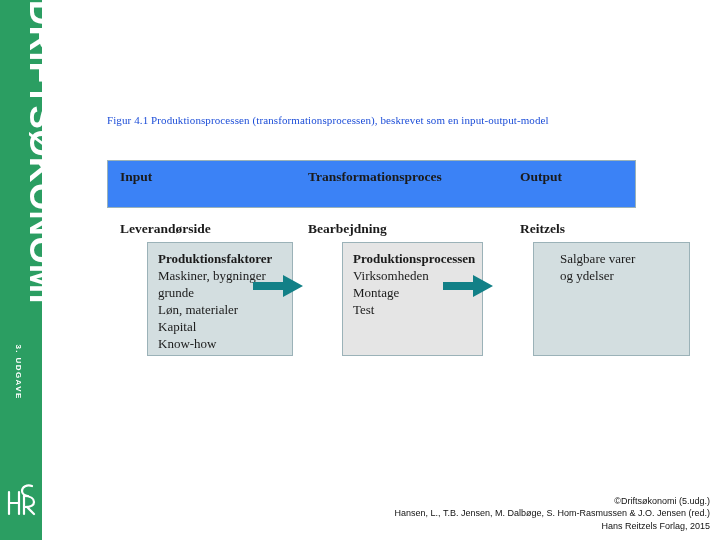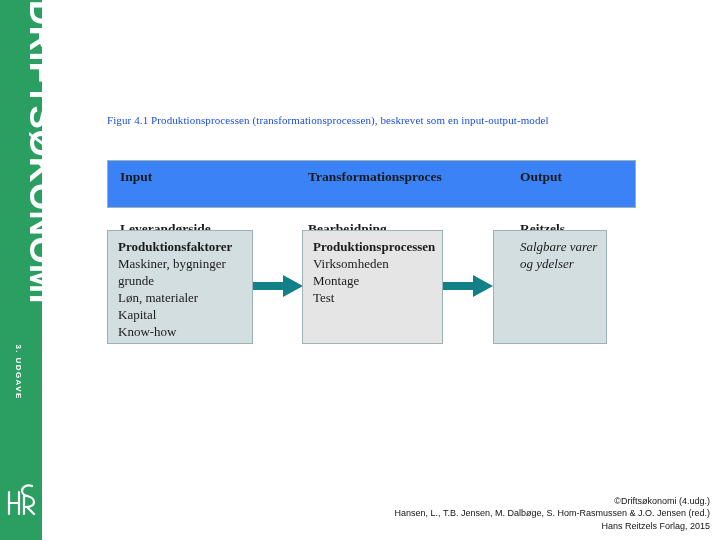--- a/index.html
+++ b/index.html
@@ -70,28 +70,29 @@
     color:#1b1b1b;
   }
   .hdr-col .l1{font-weight:bold;font-size:13.5px;line-height:17px;}
   .hdr-col .l2{font-weight:bold;font-size:13.5px;line-height:17px;margin-top:35px;}
   .hdr-c0{left:12px;}
   .hdr-c1{left:200px;}
   .hdr-c2{left:412px;}
 
   
   .box{
-    position:absolute;top:230px;height:114px;
+    position:absolute;top:242px;height:114px;
     background:#d3dee0;
     border:1.5px solid #9bb2b8;
     box-sizing:border-box;
+    margin-left:40px;
   }
   .box-0{left:107px;width:146px;}
   .box-1{left:302px;width:141px;}
-  .box-2{left:493px;width:114px;font-style:italic;}
+  .box-2{left:493px;width:157px;}
   .box-inner{padding:7px 0 0 10px;}
   .box-head{
     font-family:"Liberation Serif", serif;
     font-weight:bold;font-size:13px;line-height:17px;color:#1b1b1b;
     white-space:nowrap;
   }
   .box-line{
     font-family:"Liberation Serif", serif;
     font-size:13px;line-height:17px;color:#1b1b1b;
     white-space:nowrap;
@@ -183,18 +184,18 @@
   </div>
 
   <div class="box box-2" style="background: rgb(211, 222, 224); border-color: rgb(155, 178, 184);">
     <div class="box-inner" style="padding-left:26px;">
       <div class="box-line">Salgbare varer</div>
       <div class="box-line">og ydelser</div>
     </div>
   </div>
 
   <div class="footer">
-    <div>©Driftsøkonomi (4.udg.)</div>
+    <div>©Driftsøkonomi (5.udg.)</div>
     <div>Hansen, L., T.B. Jensen, M. Dalbøge, S. Hom-Rasmussen &amp; J.O. Jensen (red.)</div>
     <div>Hans Reitzels Forlag, 2015</div>
   </div>
 
 </div>
 
 </body></html>

